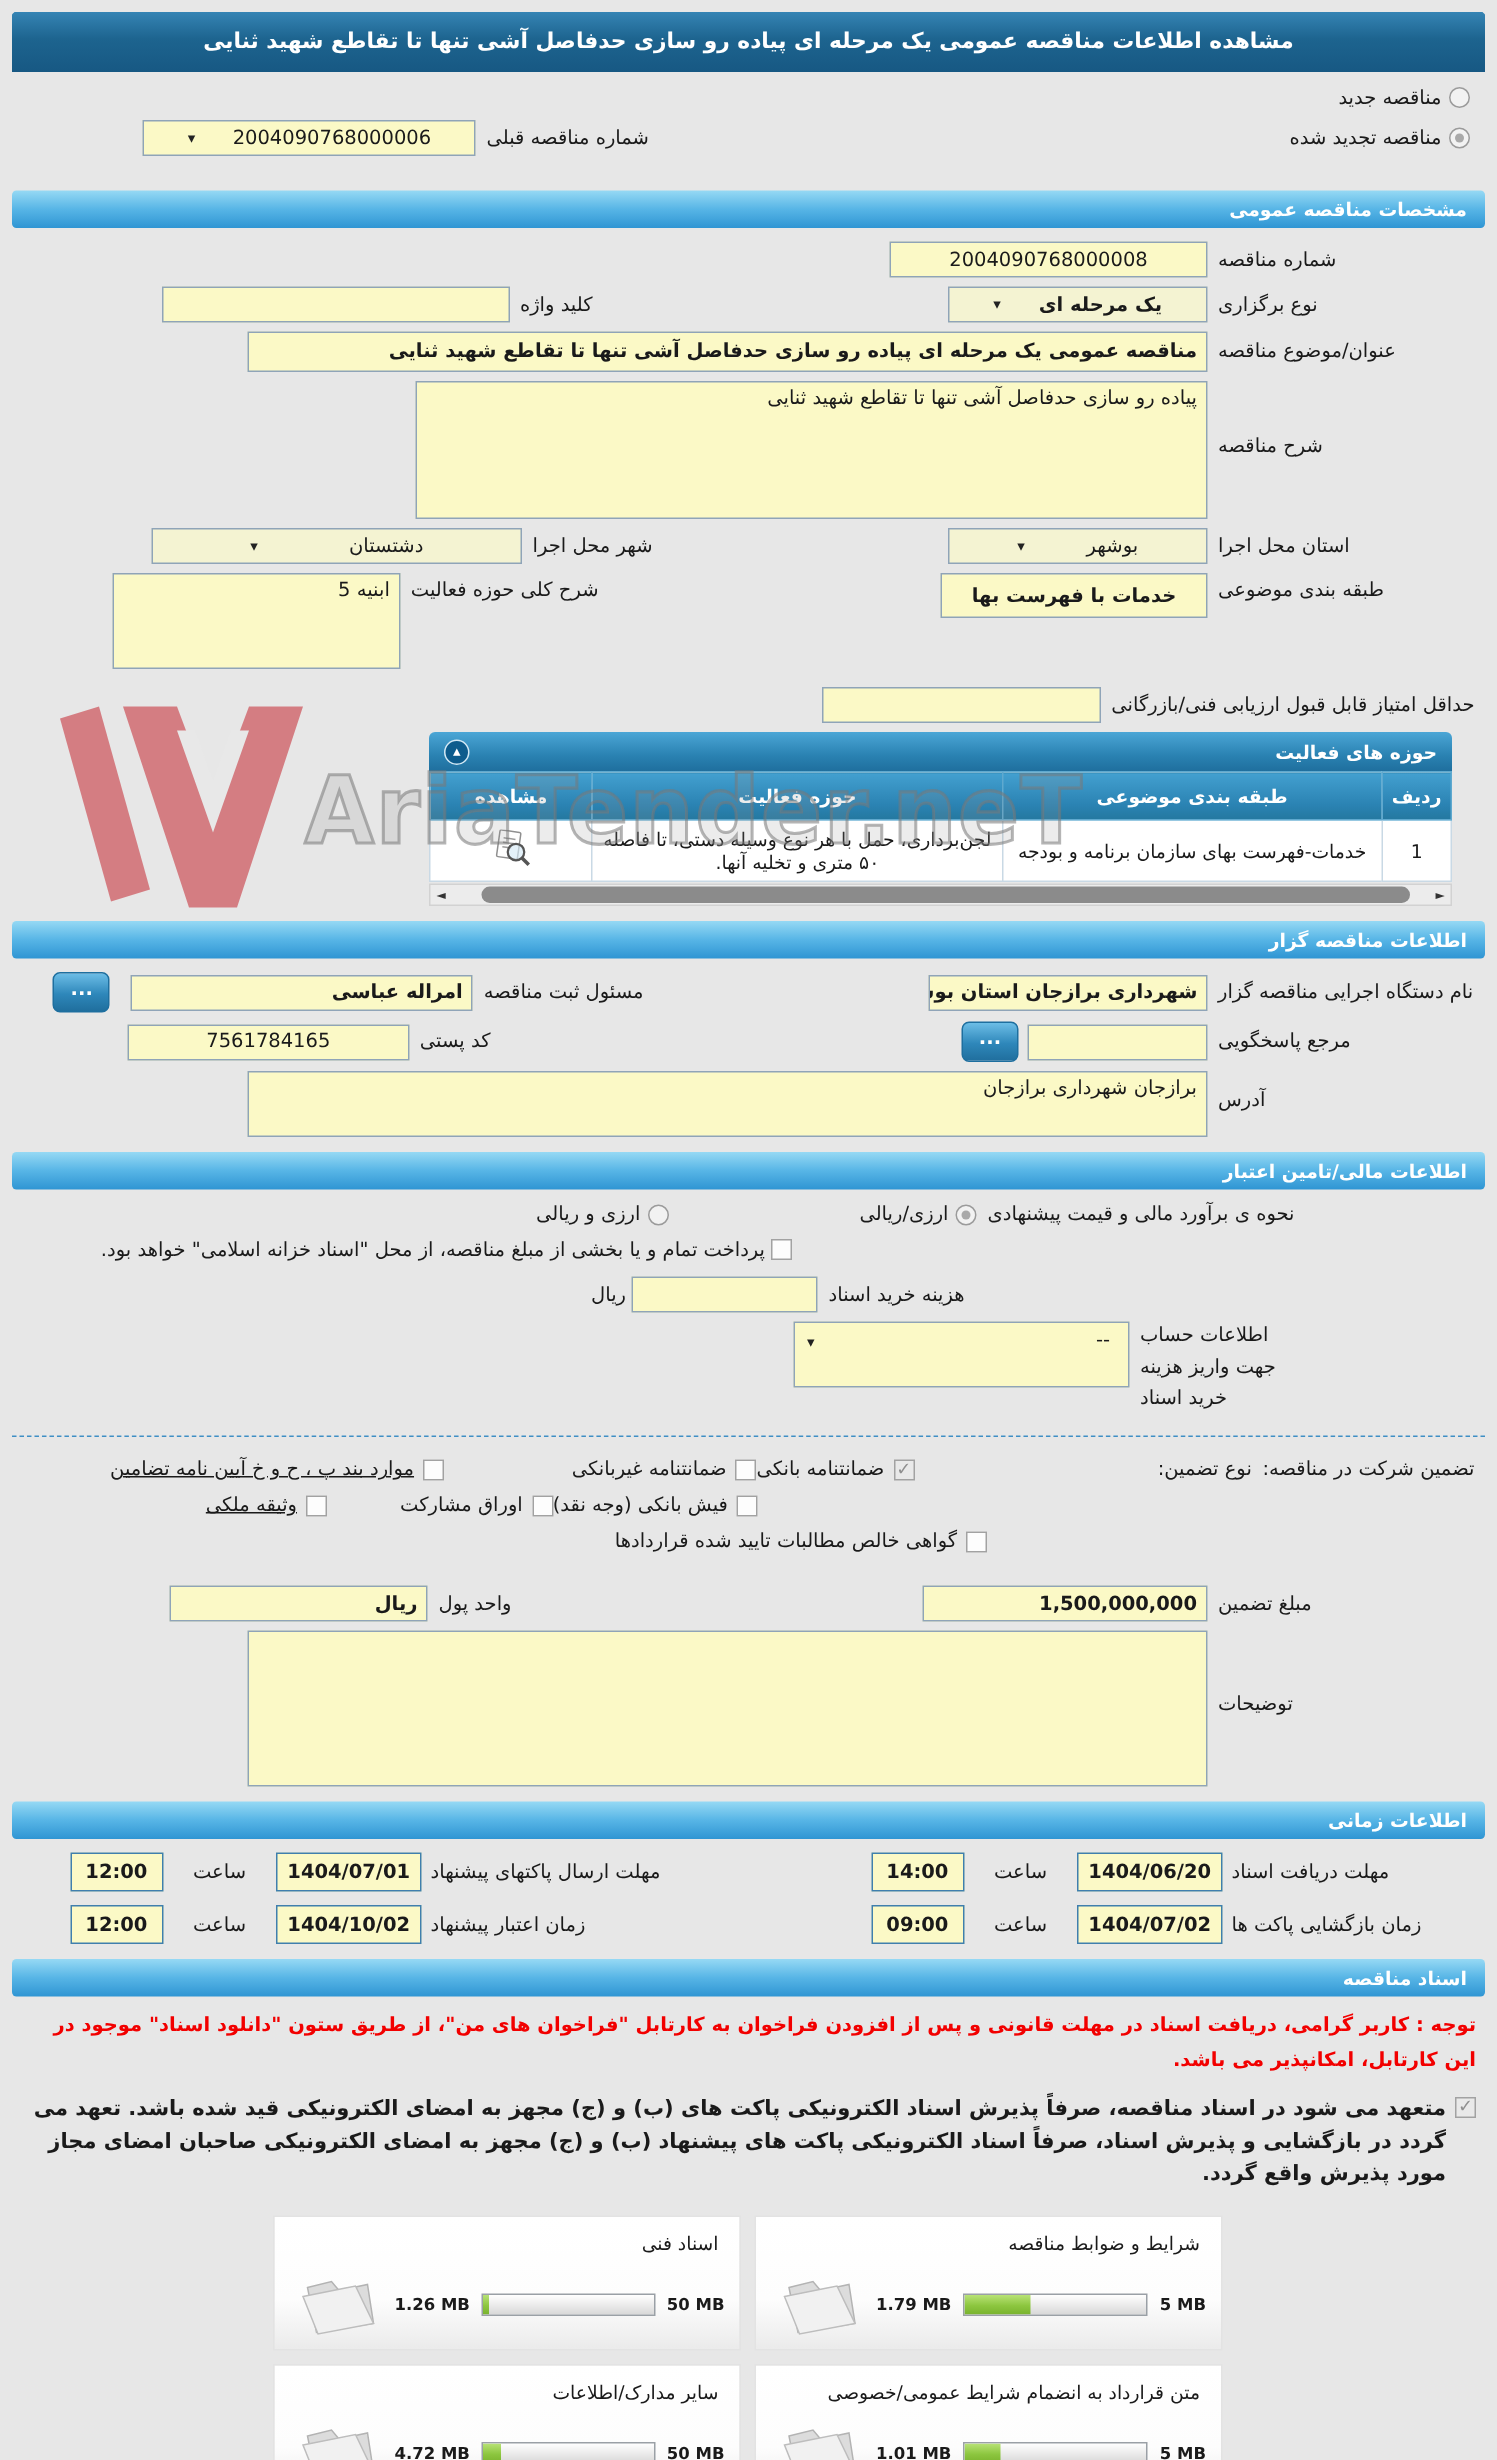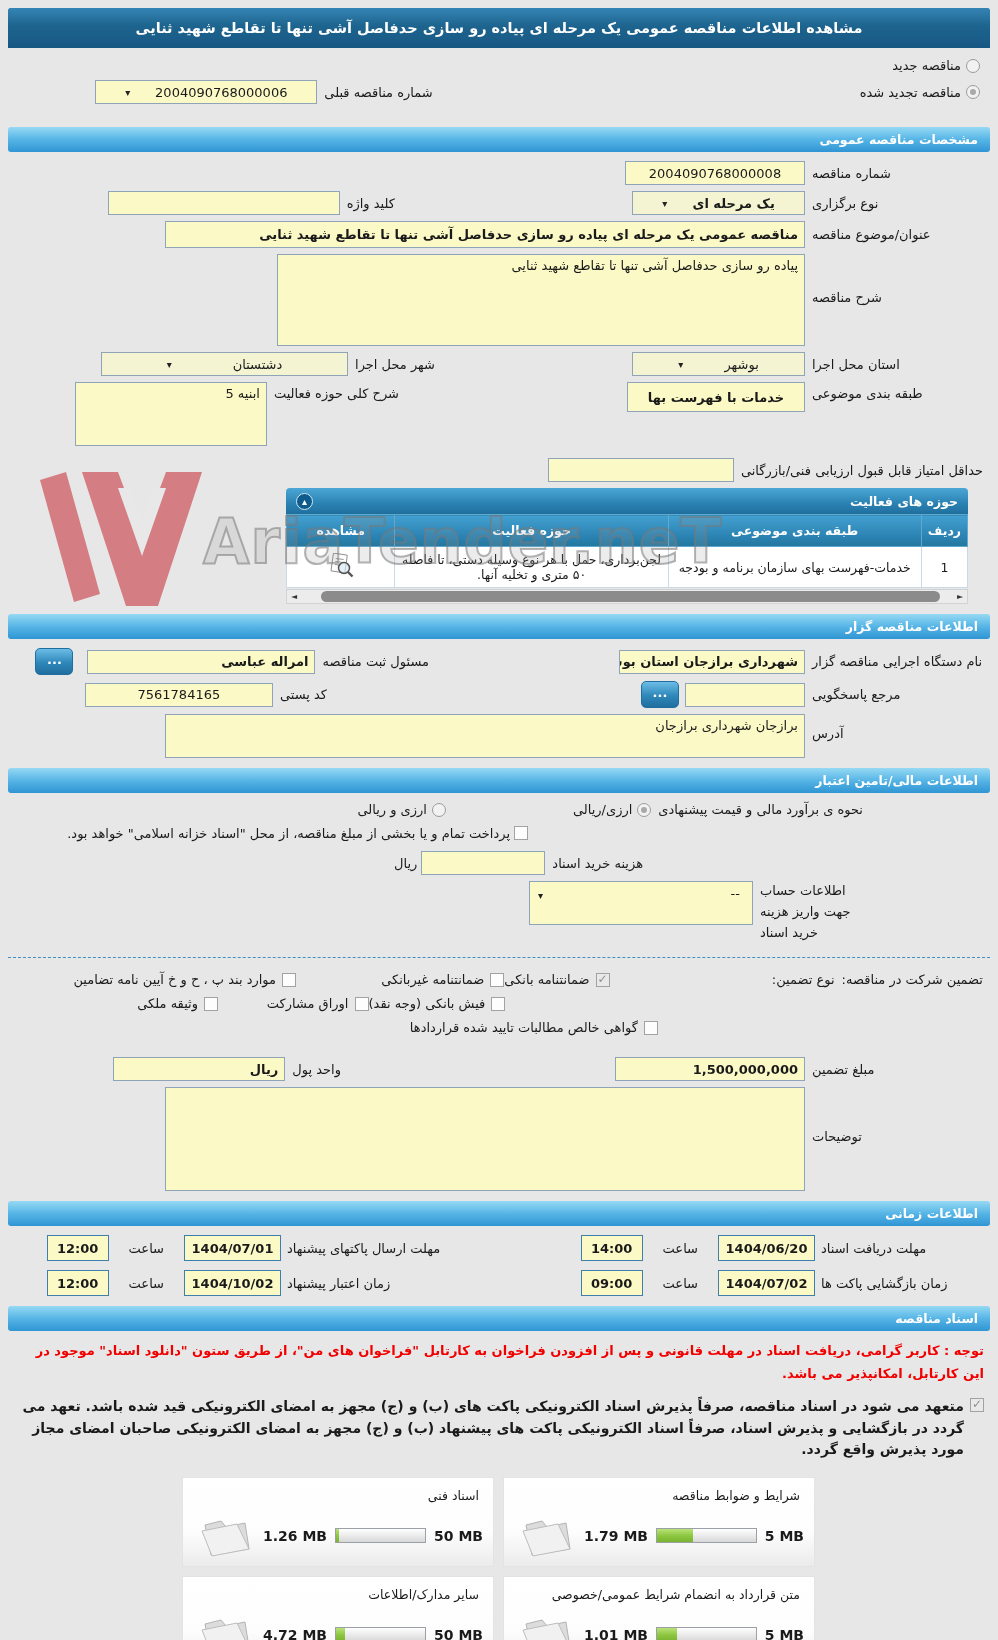--- a/index.html
+++ b/index.html
@@ -14,21 +14,21 @@
   .page { position: relative; width: 998px; height: 1640px; overflow: hidden; border-radius: 30px; }
 
   .main-header {
     margin: 8px 8px 0; height: 40px; line-height: 40px;
     background: linear-gradient(180deg,#3584b4 0%,#1d648f 45%,#175883 100%);
     color:#fff; font-weight: bold; font-size: 14.5px; text-align: center;
     white-space: nowrap; overflow: hidden;
   }
 
   .radio-block { padding: 10px 18px 6px; }
-  .radio-row { display:flex; align-items:center; margin-bottom: 7px; }
+  .radio-row { display:flex; margin-bottom: 7px; }
   .rd { width:14px; height:14px; border:1px solid #9b9b9b; border-radius:50%;
         background:#f2f2f2; display:inline-block; position:relative; margin-left:5px; flex:0 0 auto;}
   .rd.checked::after { content:""; position:absolute; inset:3px; border-radius:50%; background:#a9a9a9; }
   .prev-row { display:flex; align-items:center; }
   .gap { flex: 0 0 420px; }
 
   .section-bar {
     margin: 10px 8px 9px; height: 25px; line-height: 25px;
     background: linear-gradient(180deg,#96d9f4 0%,#57b5e6 50%,#2f95d3 100%);
     border-radius: 3px; color:#fff; font-weight:bold; font-size:12.5px;
@@ -94,35 +94,35 @@
   .cb { width:14px; height:14px; border:1px solid #a2a2a2; background:#fdfdfd;
         display:inline-block; position:relative; margin-left:6px; flex:0 0 auto; }
   .cb.checked { background:#e9e9e9; }
   .cb.checked::after { content:"✓"; position:absolute; top:-2px; right:1px; color:#8f8f8f; font-size:12px; font-weight:bold; }
 
   .g-grid { margin: 4px 15px 2px; }
   .g-row { display:flex; align-items:center; margin-bottom: 9px; }
   .g-cell { display:flex; align-items:center; }
   .g-c1 { width: 245px; margin-right: 118px; justify-content: flex-end; }
   .g-c2 { width: 215px; }
-  .g-c3 { width: 290px; }
+  .g-c3 { width: 290px; text-decoration: underline; }
 
   .red-note { color:#f20000; font-weight:bold; font-size:13px; line-height:1.75;
     margin: 8px 14px 4px; text-align: right; }
   .commit { display:flex; align-items:flex-start; margin: 10px 14px 6px; }
   .commit-text { font-weight:bold; font-size:14px; line-height:1.55; text-align:right; }
 
   .files { width: 632px; margin: 16px auto 0; display:grid;
     grid-template-columns: 312px 312px; gap: 9px; }
   .file-box { background: linear-gradient(180deg,#ffffff 0%,#fdfdfd 62%,#ebebeb 100%);
     border:1px solid #e3e3e3; height: 90px; padding: 8px 10px 6px; cursor:pointer; }
   .file-title { text-align:right; font-size:12.5px; padding: 2px 4px 8px 0; white-space:nowrap; overflow:hidden; }
   .file-row { direction:ltr; display:flex; align-items:center; gap:8px; padding-left:6px; }
   .folder-ico { flex:0 0 auto; }
-  .fsize, .fmax { font-size:14px; font-weight:bold; white-space:nowrap; }
+  .fsize, .fmax { font-size:11px; font-weight:bold; white-space:nowrap; }
   .ptrack { width:128px; height:15px; border:1px solid #9aa0a6;
     background: linear-gradient(180deg,#ffffff,#d8d8d8); position:relative; overflow:hidden; }
   .pfill { position:absolute; left:0; top:0; bottom:0;
     background: linear-gradient(180deg,#b8e276 0%,#8cc63f 55%,#7ab32f 100%); }
 
   .watermark { position:absolute; top:466px; left:22px; width:600px; height:150px;
     direction:ltr; display:flex; align-items:center; pointer-events:none; z-index:40; }
   .wm-text { font-size:60px; font-weight:bold; letter-spacing:1px;
     color: rgba(150,150,150,0.18); -webkit-text-stroke: 2px rgba(120,120,120,0.55);
     margin-left: -34px; white-space:nowrap; transform: scaleY(1.04); }
@@ -158,21 +158,21 @@
         <span class="val ltr" style="font-weight:normal;">2004090768000006</span>
         <span class="arr">▾</span>
       </div>
     </div>
   </div>
 
   <div class="section-bar">مشخصات مناقصه عمومی</div>
 
   <div class="frow">
     <span class="lbl w-r">شماره مناقصه</span>
-    <div class="yin ltr center" style="width:180px;">2004090768000008</div>
+    <div class="yin ltr center" style="width:212px;">2004090768000008</div>
   </div>
 
   <div class="frow">
     <div class="half">
       <span class="lbl w-r">نوع برگزاری</span>
       <div class="sel" style="width:173px;">
         <span class="val">یک مرحله ای</span>
         <span class="arr">▾</span>
       </div>
     </div>

